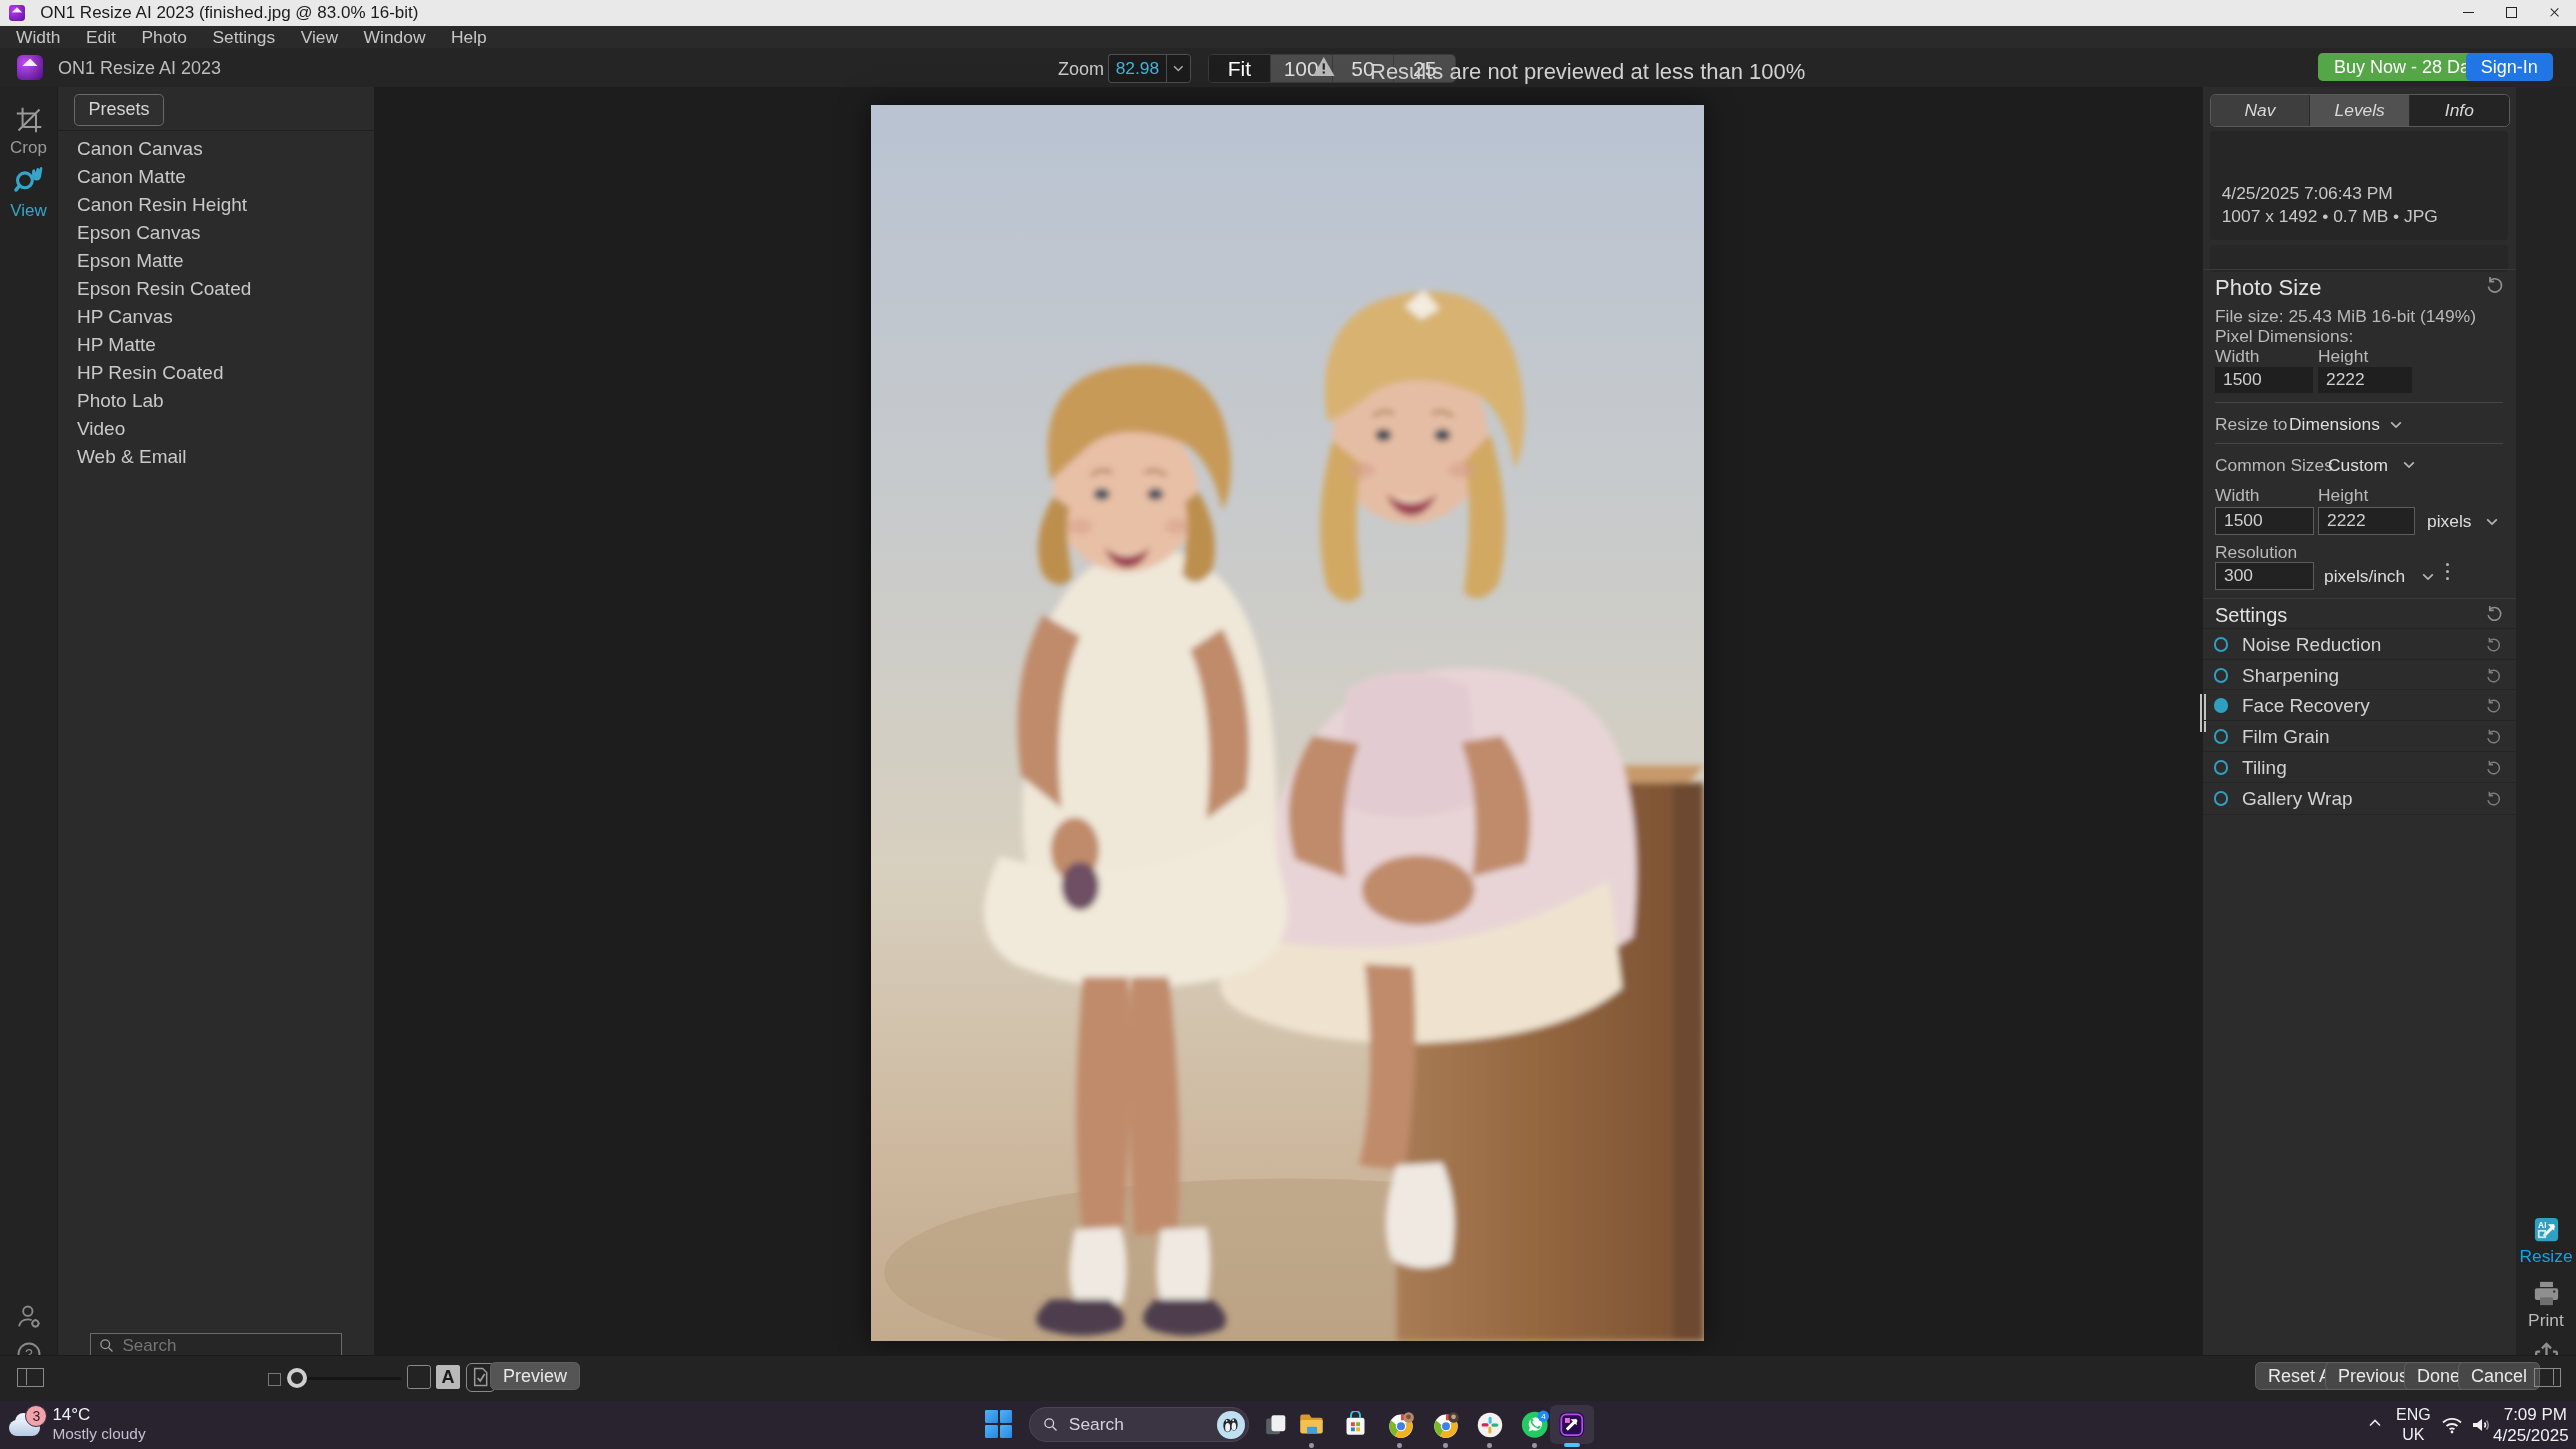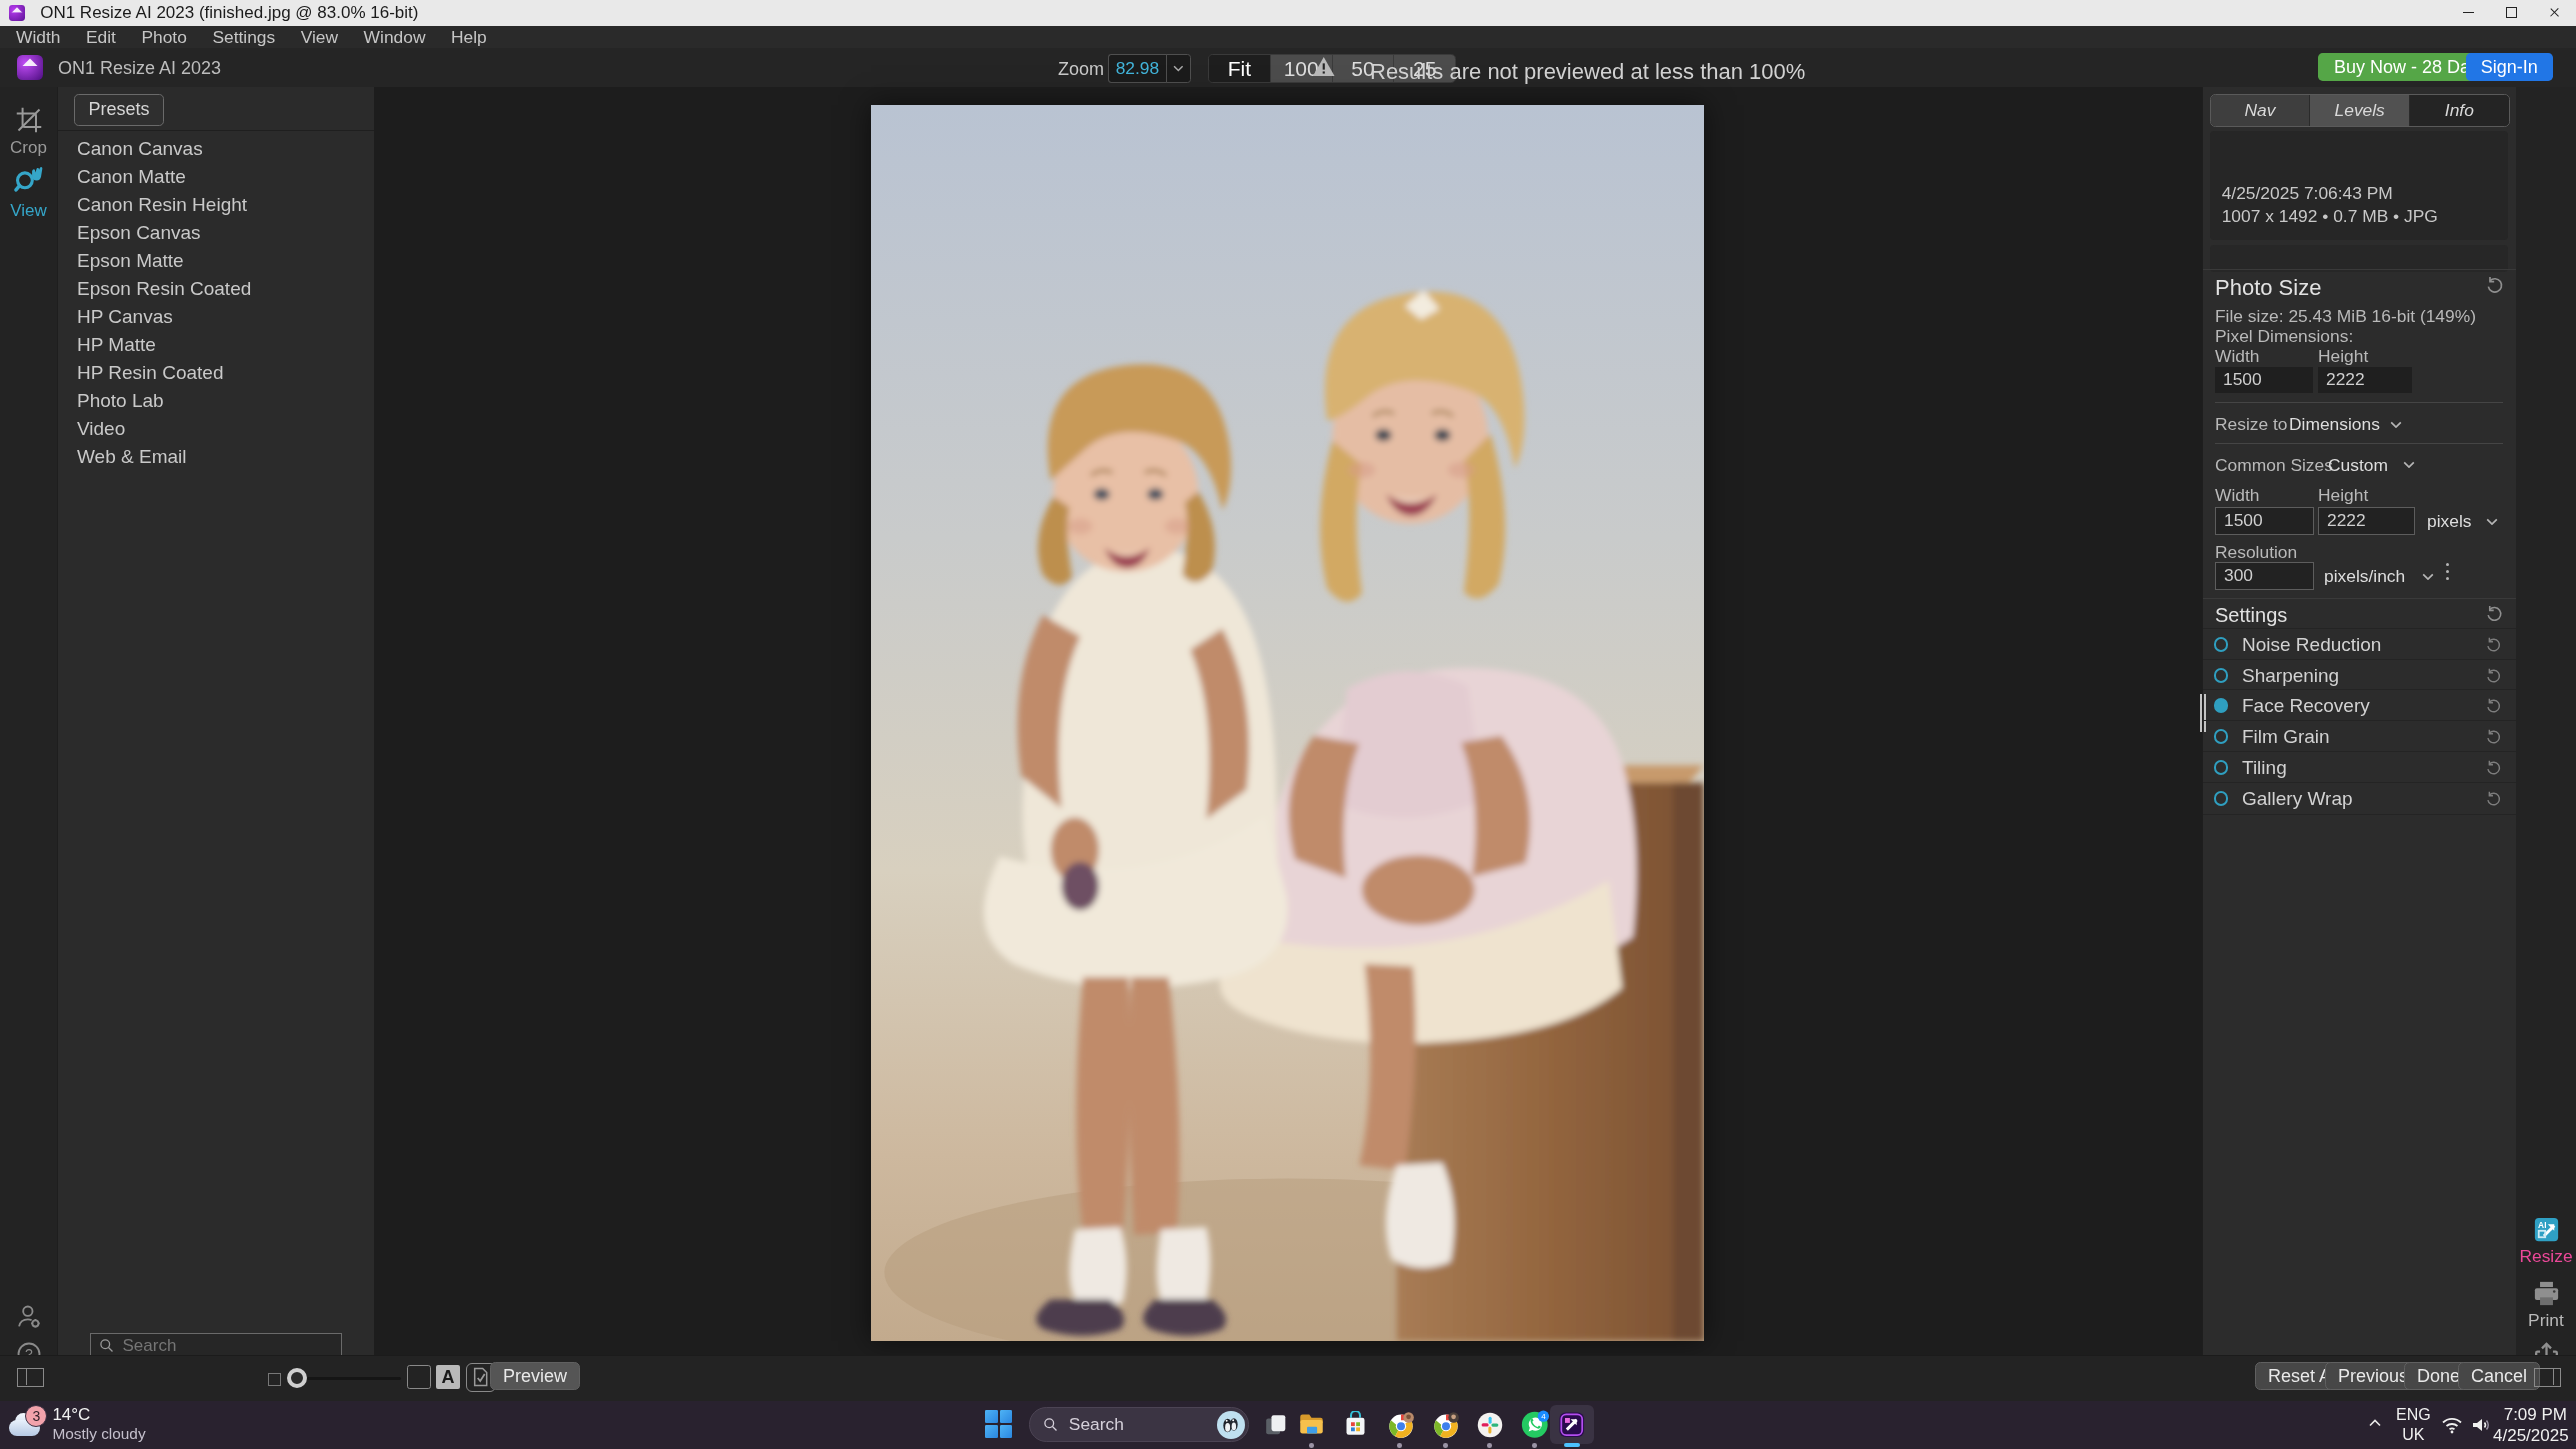--- a/index.html
+++ b/index.html
@@ -97,21 +97,21 @@
   .kebab{position:absolute;display:flex;flex-direction:column;gap:3.4px;}
   .kebab i{width:3.4px;height:3.4px;border-radius:50%;background:#b5b5b5;}
   .set-row{position:absolute;left:0;width:313px;height:31px;border-top:0.7px solid #242424;}
   .set-row .circ{position:absolute;left:10.7px;top:8px;width:14.8px;height:14.8px;border-radius:50%;border:2px solid #2f9fc0;box-sizing:border-box;}
   .set-row.enabled .circ{background:#2f9fc0;}
   .set-row .lbl{position:absolute;left:39px;top:5.4px;font-size:19px;color:#d2d2d2;}
   
   #module-rail{left:2516px;top:87px;width:60px;height:1268px;background:#232323;}
   .module{position:absolute;width:60px;text-align:center;}
   .module .lbl{font-size:17.4px;margin-top:1.3px;color:#b9b9b9;}
-  .module.active .lbl{color:#ec4899;}
+  .module.active .lbl{color:#0ea5e9;}
   .mod-ico{display:flex;justify-content:center;}
   
   #bottombar{left:0;top:1355px;width:2576px;height:46px;background:#232323;border-top:0.7px solid #1b1b1b;}
   .pane-toggle{position:absolute;width:27px;height:19px;border:1.3px solid #8a8a8a;box-sizing:border-box;}
   .pane-toggle.l::after{content:"";position:absolute;left:7.4px;top:0;width:1.3px;height:16px;background:#8a8a8a;}
   .pane-toggle.r::after{content:"";position:absolute;right:6px;top:0;width:1.3px;height:16px;background:#8a8a8a;}
   .mini-sq{position:absolute;left:268px;top:17.4px;width:10.7px;height:10.7px;border:1.3px solid #777;}
   .slider-knob{position:absolute;left:287px;top:12px;width:20px;height:20px;border-radius:50%;
     border:4px solid #cfcfcf;background:#2a2a2a;box-sizing:border-box;}
   .slider-track{position:absolute;left:307px;top:21px;width:94px;height:3.4px;background:#151515;border-radius:2px;}

